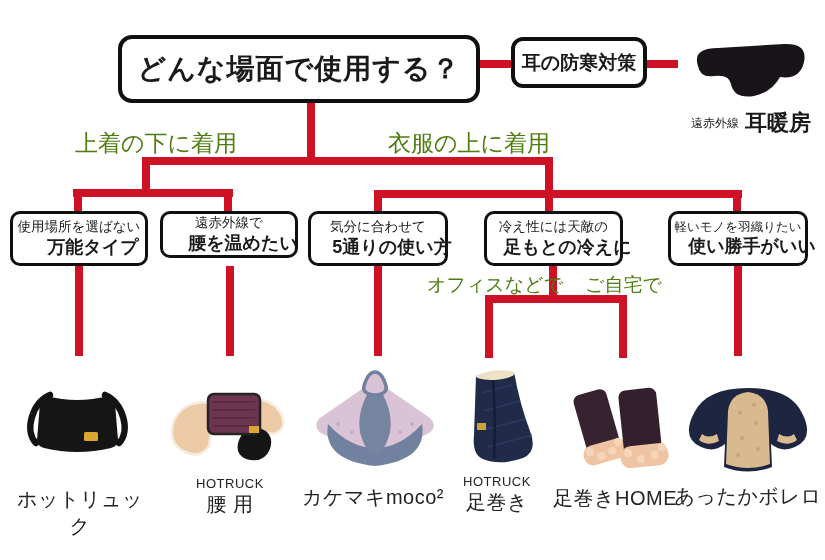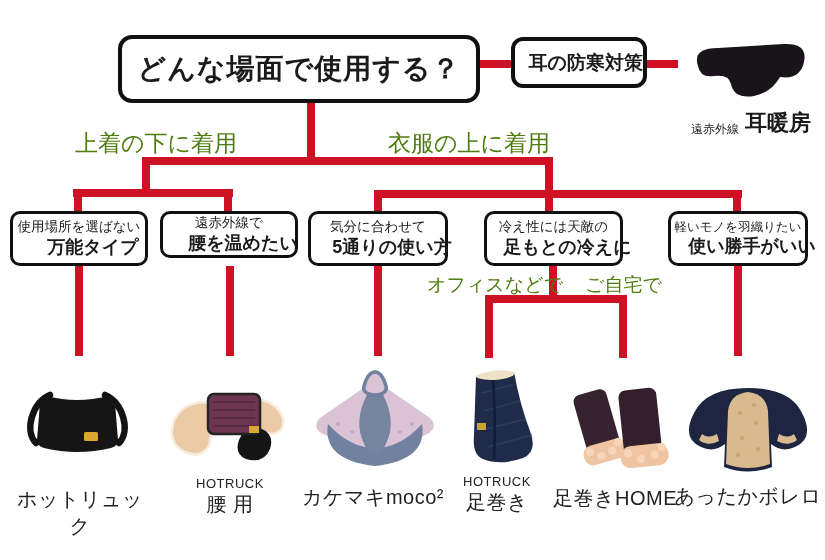--- a/index.html
+++ b/index.html
@@ -17,21 +17,21 @@
   .ear-box { font-size:19px; font-weight:800; border-radius:12px; }
   .dbox { border-width:3px; border-radius:10px; line-height:1.3; padding:20px 1px; }
   .dbox .l1 { font-size:13.5px; white-space:nowrap; }
   .dbox .l2 { font-size:18px; font-weight:800; white-space:nowrap; letter-spacing:0;margin-left:28px; }
   .orange { position:absolute; color:#4d7c0f; font-weight:400; font-size:23px; white-space:nowrap; z-index:4; }
   .orange.small { font-size:19px; }
   .psvg { position:absolute; z-index:2; }
   .plabel { position:absolute; text-align:center; color:#222; z-index:3; }
   .plabel .pname { display:block; font-size:20px; letter-spacing:0.5px; }
   .plabel .brand { display:block; font-size:13px; letter-spacing:0.5px; }
-  .ear-label { position:absolute; display:flex; align-items:flex-end; justify-content:center; gap:6px; z-index:3; }
+  .ear-label { position:absolute; display:flex; align-items:center; justify-content:center; gap:6px; z-index:3; }
   .ear-label .prefix { font-size:12px; }
   .ear-label .pname { font-size:22px; font-weight:600; }
 </style>
 </head>
 <body>
 
 <div class="canvas">
 
   <div class="line" style="left:478px;top:60px;width:37px;height:8px;"></div>
   <div class="line" style="left:643px;top:60px;width:35px;height:8px;"></div>
@@ -51,21 +51,21 @@
   <div class="line" style="left:549px;top:266px;width:8px;height:37px;"></div>
   <div class="line" style="left:485px;top:295px;width:142px;height:8px;"></div>
   <div class="line" style="left:485px;top:295px;width:8px;height:63px;"></div>
   <div class="line" style="left:619px;top:295px;width:8px;height:63px;"></div>
   <div class="line" style="left:734px;top:266px;width:8px;height:90px;"></div>
 
   <div class="nbox title-box" style="left:118px;top:35px;width:362px;height:68px;">
     <span>どんな場面で使用する？</span>
   </div>
 
-  <div class="nbox ear-box" style="left:511px;top:37px;width:136px;height:51px;align-items:flex-end;">
+  <div class="nbox ear-box" style="left:511px;top:37px;width:136px;height:51px;">
     <span>耳の防寒対策</span>
   </div>
 
   <svg class="psvg" style="left:686px;top:40px;" width="130" height="68" viewBox="0 0 130 68">
     <rect x="100" y="7" width="13" height="9" rx="1" transform="rotate(10 106 11)" fill="#c9b8a4"></rect>
     <path d="M12 26 Q6 8 32 8 L98 4 Q122 3 118 22 Q114 40 94 37 Q86 52 68 56 Q48 59 45 44 Q43 34 28 36 Q14 38 12 26 Z" fill="#191419"></path>
   </svg>
   <div class="ear-label" style="left:686px;top:108px;width:130px;">
     <span class="prefix">遠赤外線</span>
     <span class="pname">耳暖房</span>

